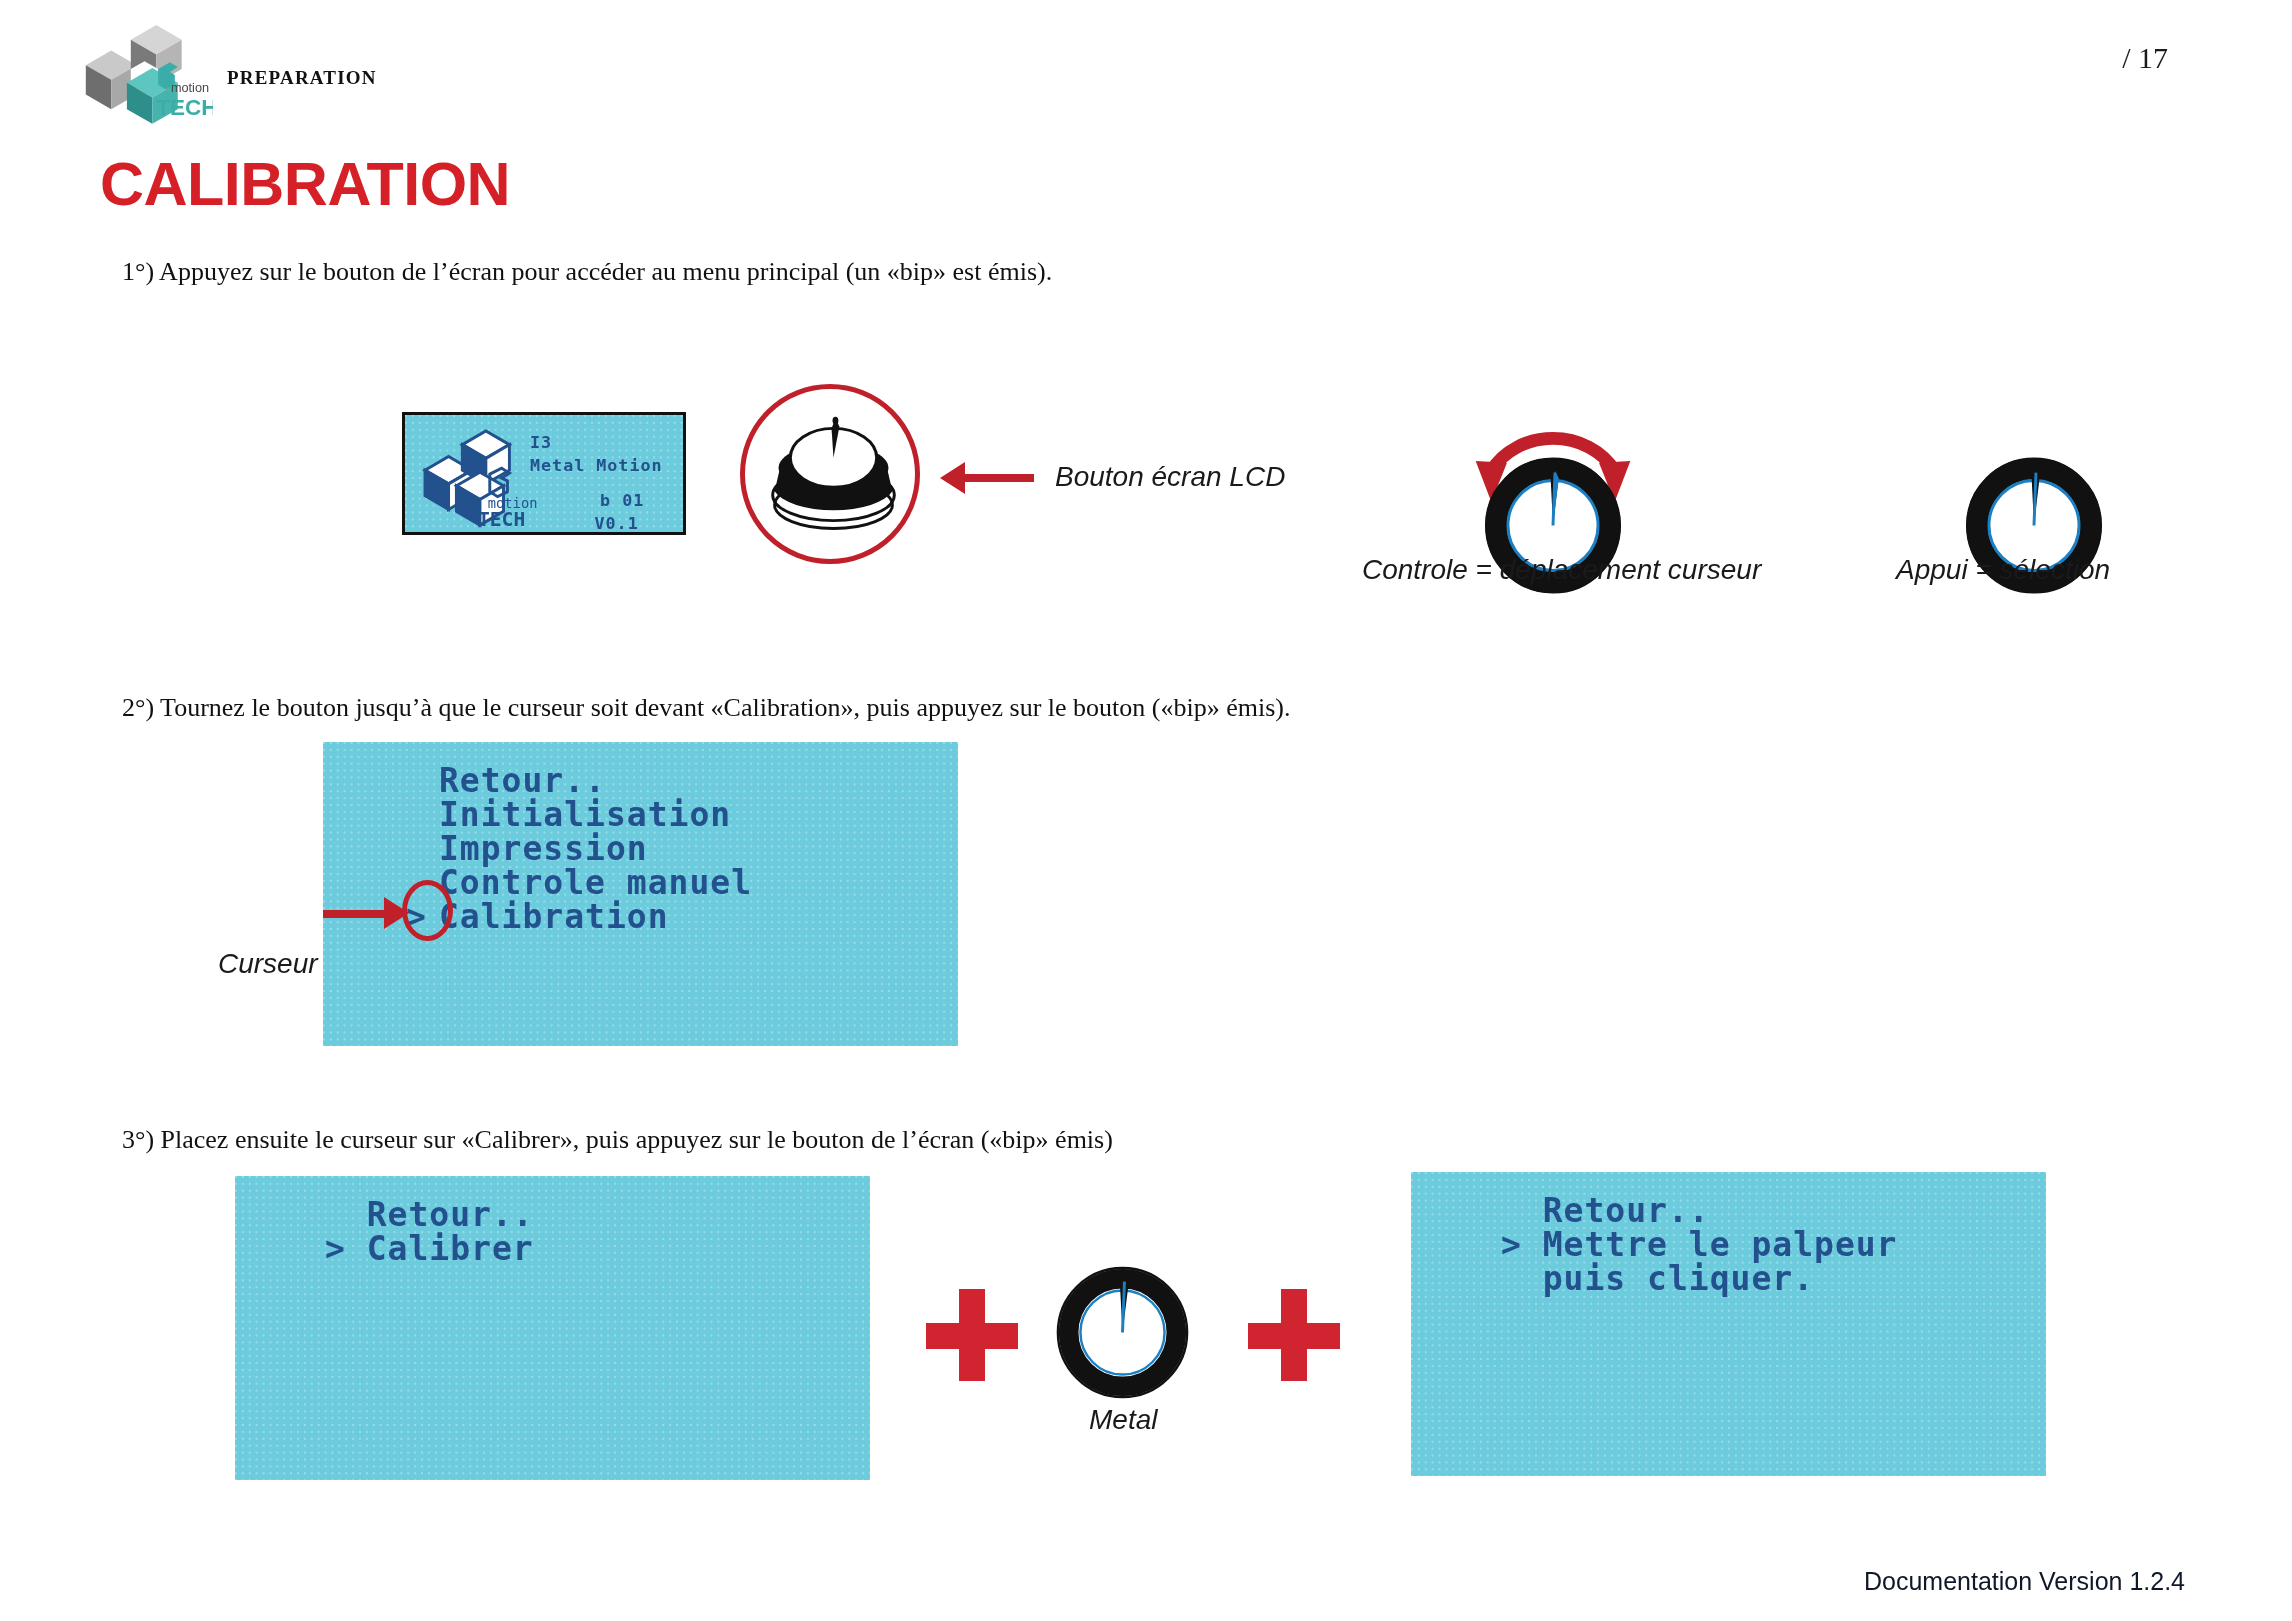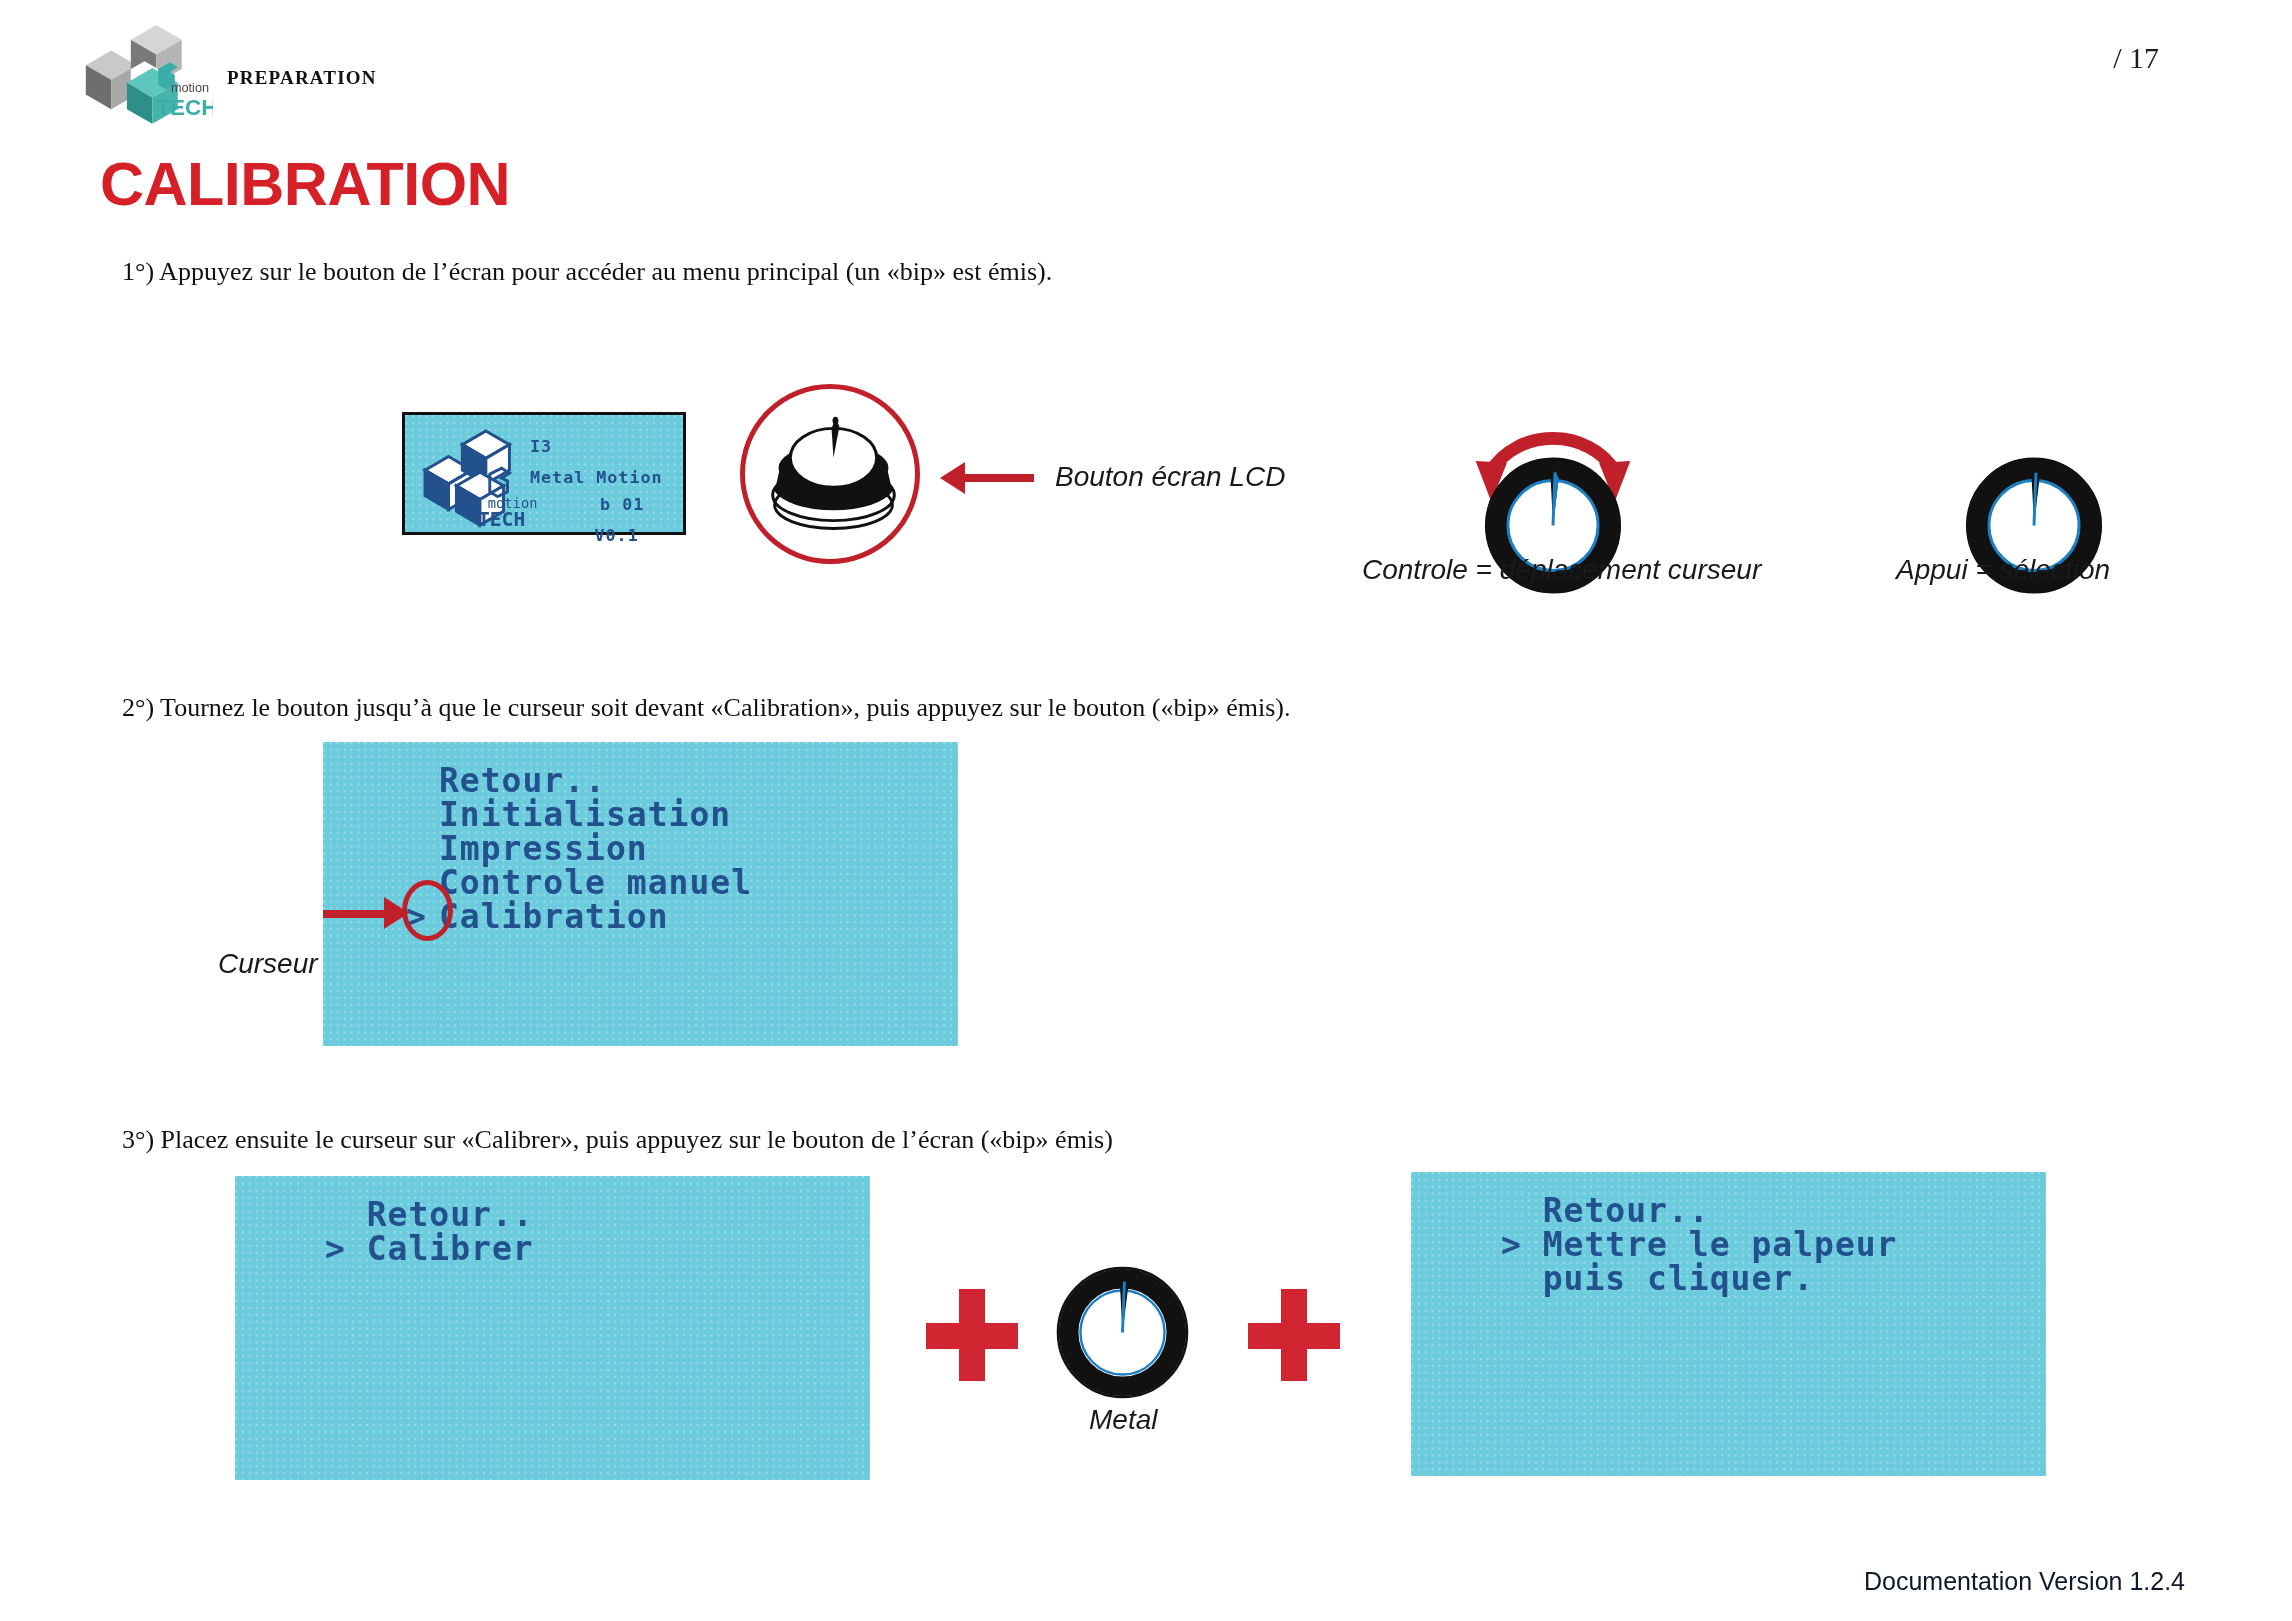--- a/index.html
+++ b/index.html
@@ -29,21 +29,21 @@
     left: 227px;
     top: 67px;
     font-family: "Liberation Serif", serif;
     font-weight: bold;
     font-size: 19px;
     letter-spacing: 1.2px;
     color: #111111;
   }
   .page-number {
     position: absolute;
-    right: 134px;
+    right: 125px;
     top: 41px;
     font-family: "Liberation Serif", serif;
     font-size: 30px;
     color: #1b1b1b;
   }
 
   .page-title {
     position: absolute;
     left: 100px;
     top: 149px;
@@ -90,21 +90,21 @@
   }
 
   
   #lcd-splash {
     left: 402px;
     top: 412px;
     width: 284px;
     height: 123px;
     border: 3.9px solid #111111;
   }
-  #lcd-splash .lcd-text { font-size: 16.7px; line-height: 31px; }
+  #lcd-splash .lcd-text { font-size: 16.7px; line-height: 23px; }
   #splash-model  { left: 125px; top: 15.7px; }
   #splash-build  { left: 184px; top: 74px; text-align: center;}
   .splash-logo {
     position: absolute;
     left: 11.8px;
     top: 9.8px;
     width: 123px;
     height: 106px;
   }
 

